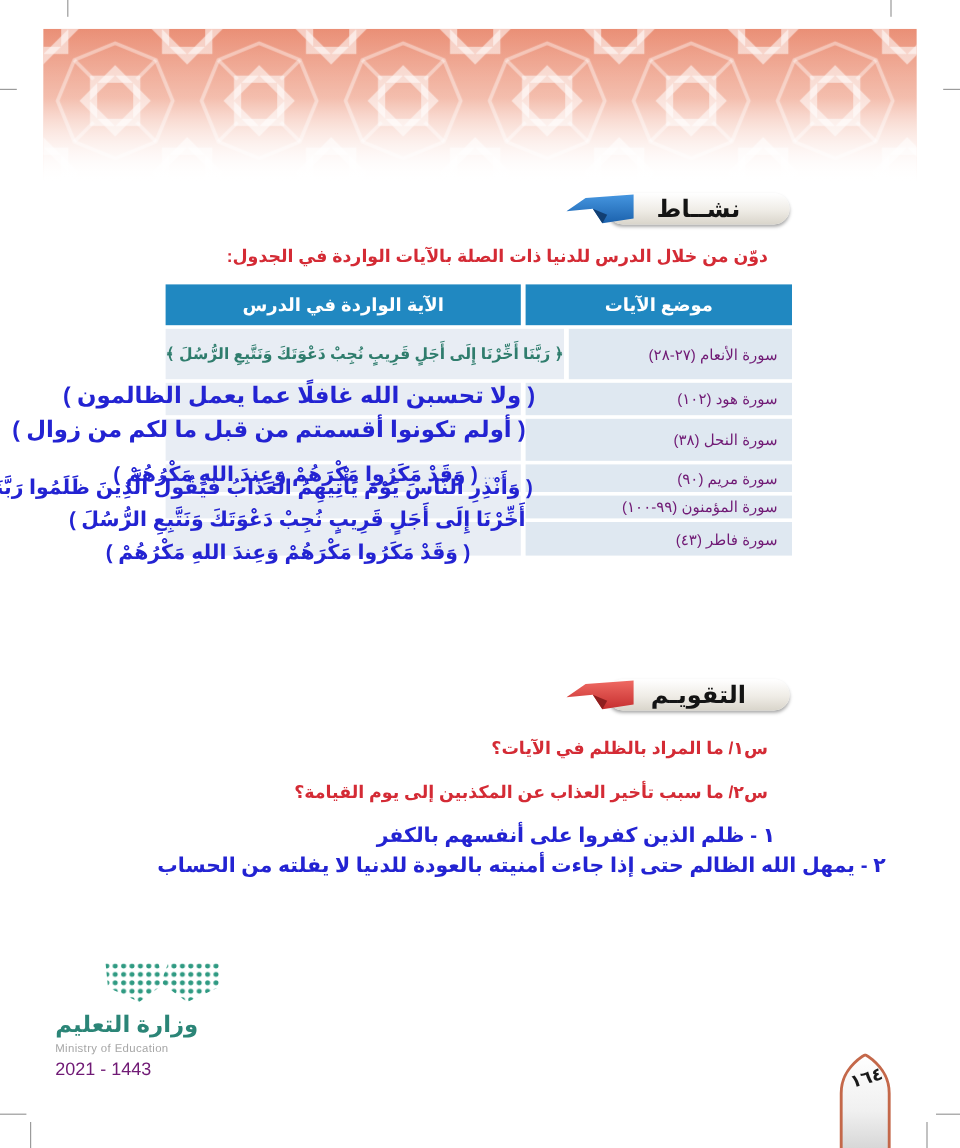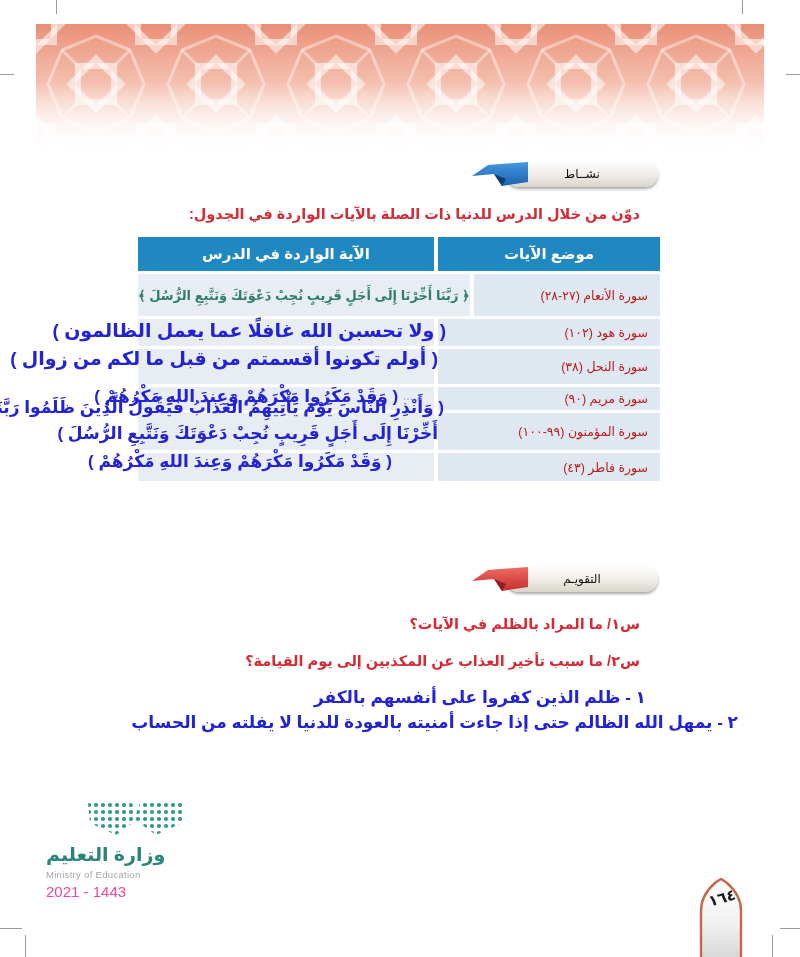--- a/index.html
+++ b/index.html
@@ -11,21 +11,21 @@
   .crop{position:absolute;background:#9b9b9b;}
   
   .band{position:absolute;top:24px;left:36px;width:728px;height:128px;}
   
   .banner{position:absolute;width:200px;height:36px;}
   .banner .pill{
     position:absolute;top:4px;left:38px;width:152px;height:26px;border-radius:13px;
     background:linear-gradient(180deg,#ffffff 0%,#efece6 55%,#d9d5cb 100%);
     box-shadow:0 2px 3px rgba(0,0,0,.35);
     display:flex;align-items:center;justify-content:center;
-    font-size:12px;font-weight:normal;color:#141414;z-index:1;
+    font-size:20px;font-weight:bold;color:#141414;z-index:1;
   }
   .banner svg{position:absolute;left:0;top:0;z-index:2;}
   .banner-activity{top:157px;right:132px;}
   .banner-eval{top:562px;right:132px;}
   .redline{position:absolute;white-space:nowrap;direction:rtl;color:#d42b35;font-weight:bold;font-size:14.5px;}
   .ink{position:absolute;white-space:nowrap;direction:rtl;color:#2323d2;font-weight:bold;}
   .instruction{top:206px;right:160px;}
   .q1{top:616px;right:160px;}
   .q2{top:653px;right:160px;}
   .ans-hud{top:319px;right:354px;font-size:19px;}
@@ -34,29 +34,29 @@
   .ans-mum1{top:397px;right:356px;font-size:17px;}
   .ans-mum2{top:423px;right:362px;font-size:17px;}
   .ans-fatir{top:451px;right:408px;font-size:17px;}
   .ev-a1{top:687px;right:154px;font-size:17px;}
   .ev-a2{top:712px;right:62px;font-size:17px;}
   .dots{letter-spacing:2px;color:#94a4dc;font-size:12px;font-weight:normal;vertical-align:2px;}
   
   .atable{position:absolute;top:237px;right:140px;width:522px;direction:rtl;}
   .t-row{display:flex;gap:4px;margin-bottom:3px;}
   .cell{display:flex;align-items:center;}
-  .loc{width:222px;background:#dfe8f1;color:#b91c1c;font-size:12.5px;padding-right:12px;box-sizing:border-box;}
+  .loc{width:222px;background:#dfe8f1;color:#701a75;font-size:12.5px;padding-right:12px;box-sizing:border-box;}
   .vcell{flex:1;background:#e8edf4;justify-content:flex-end;}
   .thead .cell{background:#2088c1;color:#ffffff;font-weight:bold;font-size:15px;justify-content:center;padding:0;height:34px;}
-  .r1{height:42px;} .r2{height:27px;} .r3{height:35px;} .r4{height:23px;} .r5{height:37px;} .r6{height:28px;}
+  .r1{height:42px;} .r2{height:27px;} .r3{height:35px;} .r4{height:23px;} .r5{height:19px;} .r6{height:28px;}
   .quran-green{color:#2f7d6d;font-size:13px;font-weight:bold;direction:rtl;white-space:nowrap;}
   
   .moe-wordmark{position:absolute;left:46px;top:843px;color:#2b8577;font-weight:bold;font-size:19px;direction:rtl;}
   .moe-en{position:absolute;left:46px;top:869px;color:#a6a6a6;font-size:9.5px;letter-spacing:.3px;}
-  .moe-year{position:absolute;left:46px;top:883px;color:#ec4899;font-size:15px;}
+  .moe-year{position:absolute;left:46px;top:883px;color:#701a75;font-size:15px;}
   .emblem{position:absolute;left:86px;top:802px;}
   
   .bookmark{position:absolute;left:695px;top:878px;width:52px;height:79px;}
   .bookmark-num{
     position:absolute;left:701px;top:889px;width:42px;text-align:center;
     transform:rotate(-16deg);font-size:15px;font-weight:bold;color:#1a1a1a;direction:rtl;
   }
 </style>
 </head>
 <body>

